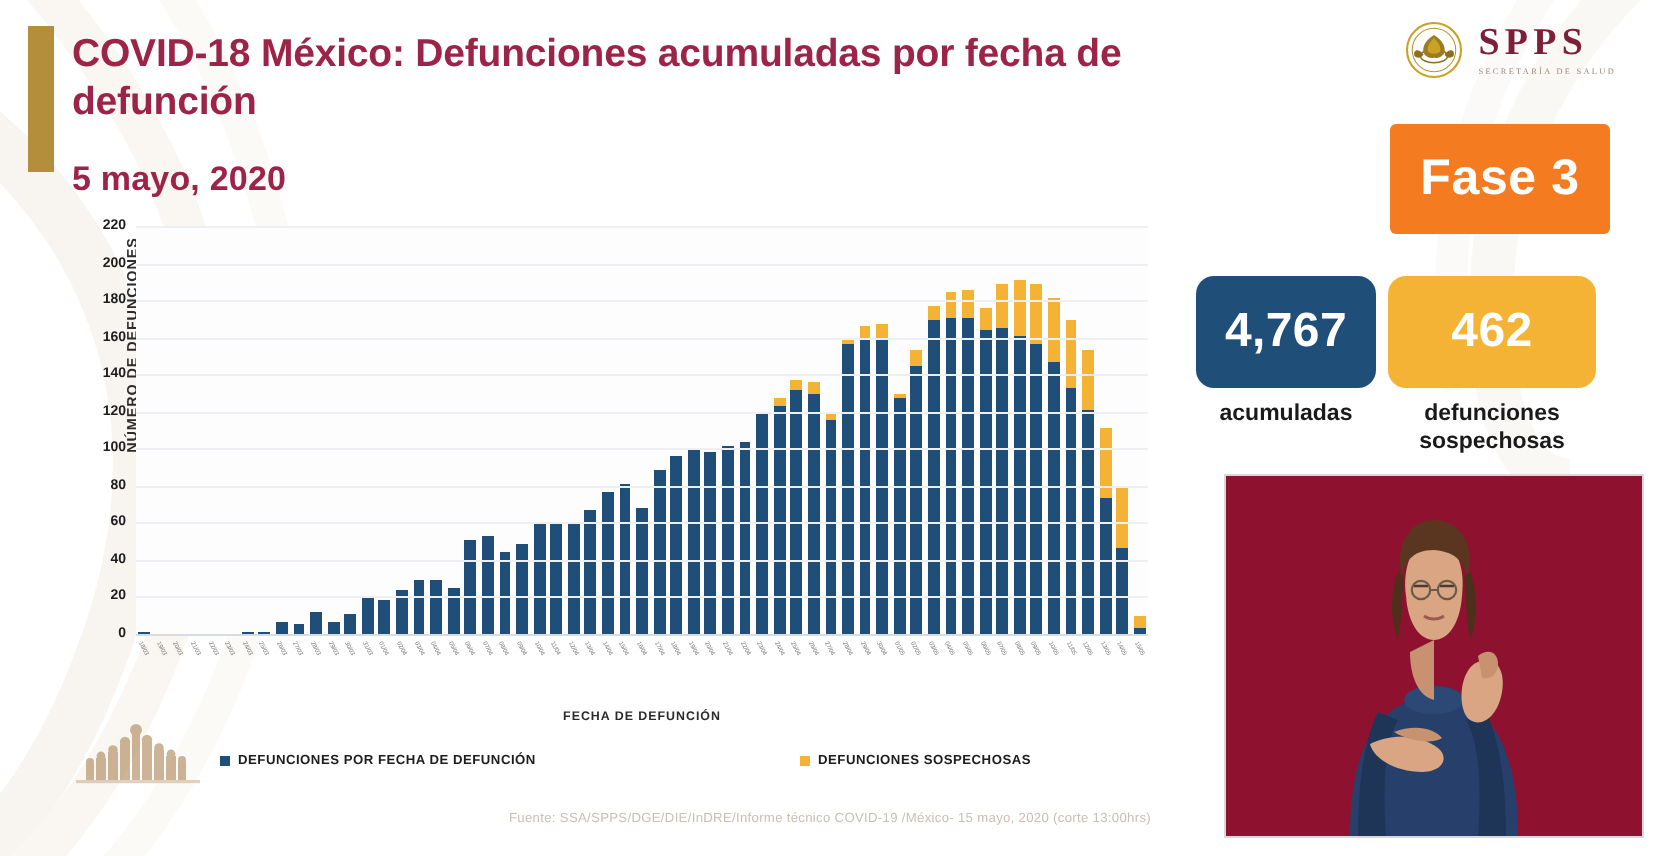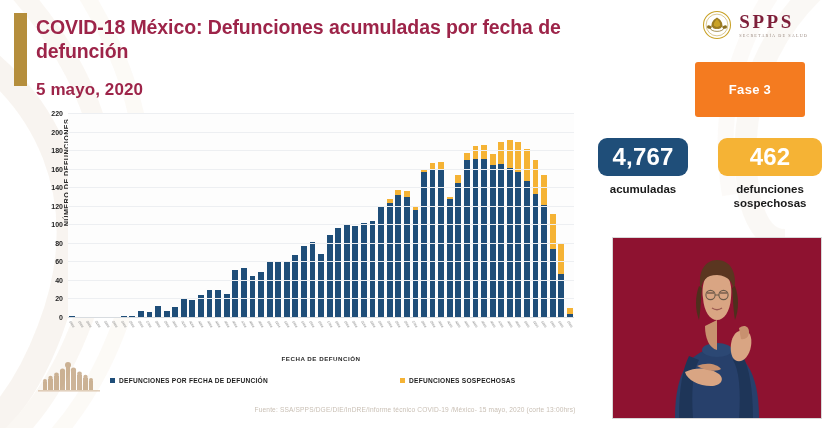--- a/index.html
+++ b/index.html
@@ -109,53 +109,53 @@
     height: 55px;
     background: #F47B20;
     border-radius: 3px;
     display: flex;
     align-items: center;
     justify-content: center;
     z-index: 4;
   }
   .fase-card span {
     color: #ffffff;
-    font-size: 13px;
+    font-size: 25px;
     font-weight: bold;
     letter-spacing: 0.3px;
   }
 
   .stat {
     position: absolute;
     z-index: 4;
     text-align: center;
   }
   .stat-pill {
     border-radius: 9px;
     display: flex;
     align-items: center;
     justify-content: center;
-    height: 38px;
+    height: 56px;
   }
   .stat-num {
     color: #ffffff;
     font-size: 24px;
     font-weight: bold;
     letter-spacing: 0.2px;
   }
   .stat-label {
     margin-top: 6px;
     color: #1a1a1a;
     font-size: 11.5px;
     font-weight: bold;
     line-height: 1.22;
   }
   #stat-conf { left: 598px; top: 138px; width: 90px; }
   #stat-conf .stat-pill { background: #1F4E79; }
-  #stat-susp { left: 718px; top: 138px; width: 104px; }
+  #stat-susp { left: 694px; top: 138px; width: 104px; }
   #stat-susp .stat-pill { background: #F5B335; }
   #stat-susp .stat-num { color: #ffffff; }
 
   
   .video {
     position: absolute;
     left: 612px;
     top: 237px;
     width: 208px;
     height: 180px;

